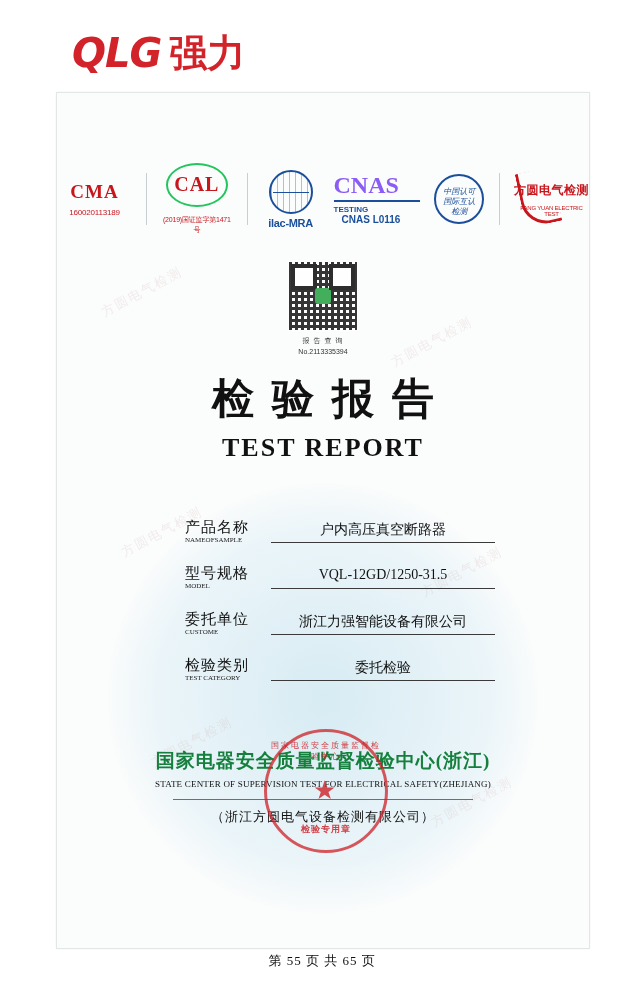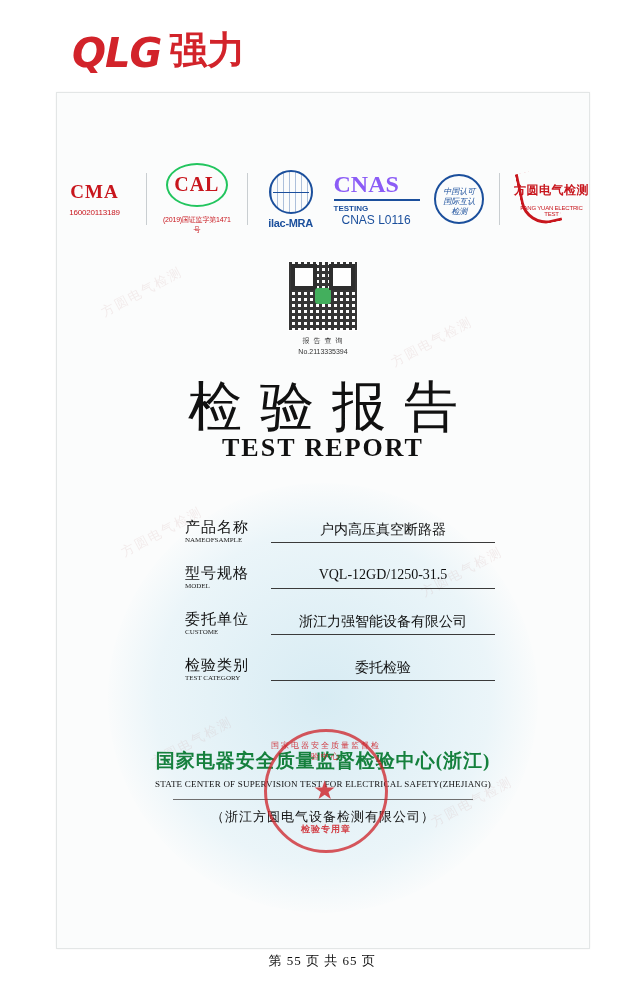--- a/index.html
+++ b/index.html
@@ -28,21 +28,21 @@
   .brand-qlg {
     font-family: "DejaVu Sans", sans-serif;
     font-weight: bold;
     font-style: italic;
     font-size: 40px;
     letter-spacing: -1px;
     color: #d2232a;
     line-height: 1;
   }
   .brand-cn {
-    font-family: Liberation Mono, monospace;
+    font-family: Liberation Sans, sans-serif;
     font-weight: bold;
     font-size: 38px;
     color: #d2232a;
     margin-left: 8px;
     line-height: 1;
   }
 
   
   .page {
     position: absolute;
@@ -161,21 +161,21 @@
     color: #8b5cf6;
     letter-spacing: 0px;
     line-height: 1;
   }
   .cnas-bar {
     width: 86px; height: 2px;
     background: #1b4f9c;
     margin: 3px 0 3px;
   }
   .cnas-sub1 { font-size: 8px; color: #1b4f9c; font-weight: bold; }
-  .cnas-sub2 { font-size: 12px; color: #1b4f9c; font-weight: normal; padding-left: 8px; }
+  .cnas-sub2 { font-size: 10px; color: #1b4f9c; font-weight: bold; padding-left: 8px; }
 
   .mra-wrap { width: 66px; font-style: italic; }
   .mra-badge {
     width: 50px; height: 50px;
     margin: 0 auto;
     border-radius: 50%;
     border: 2px solid #1b4f9c;
     color: #1b4f9c;
     font-size: 8px;
     line-height: 10px;
@@ -237,22 +237,22 @@
   .qr-cap1 { font-size: 7px; color: #333; margin-top: 5px; letter-spacing: 1px; }
   .qr-cap2 { font-size: 7px; color: #333; margin-top: 2px; }
 
   
   .title-cn {
     position: absolute;
     left: 0; right: 0;
     top: 278px;
     text-align: center;
     font-family: "Liberation Serif", serif;
-    font-weight: normal;
-    font-size: 54px;
+    font-weight: bold;
+    font-size: 42px;
     letter-spacing: 18px;
     text-indent: 18px;
     color: #111;
   }
   .title-en {
     position: absolute;
     left: 0; right: 0;
     top: 340px;
     text-align: center;
     font-family: "Liberation Serif", serif;

